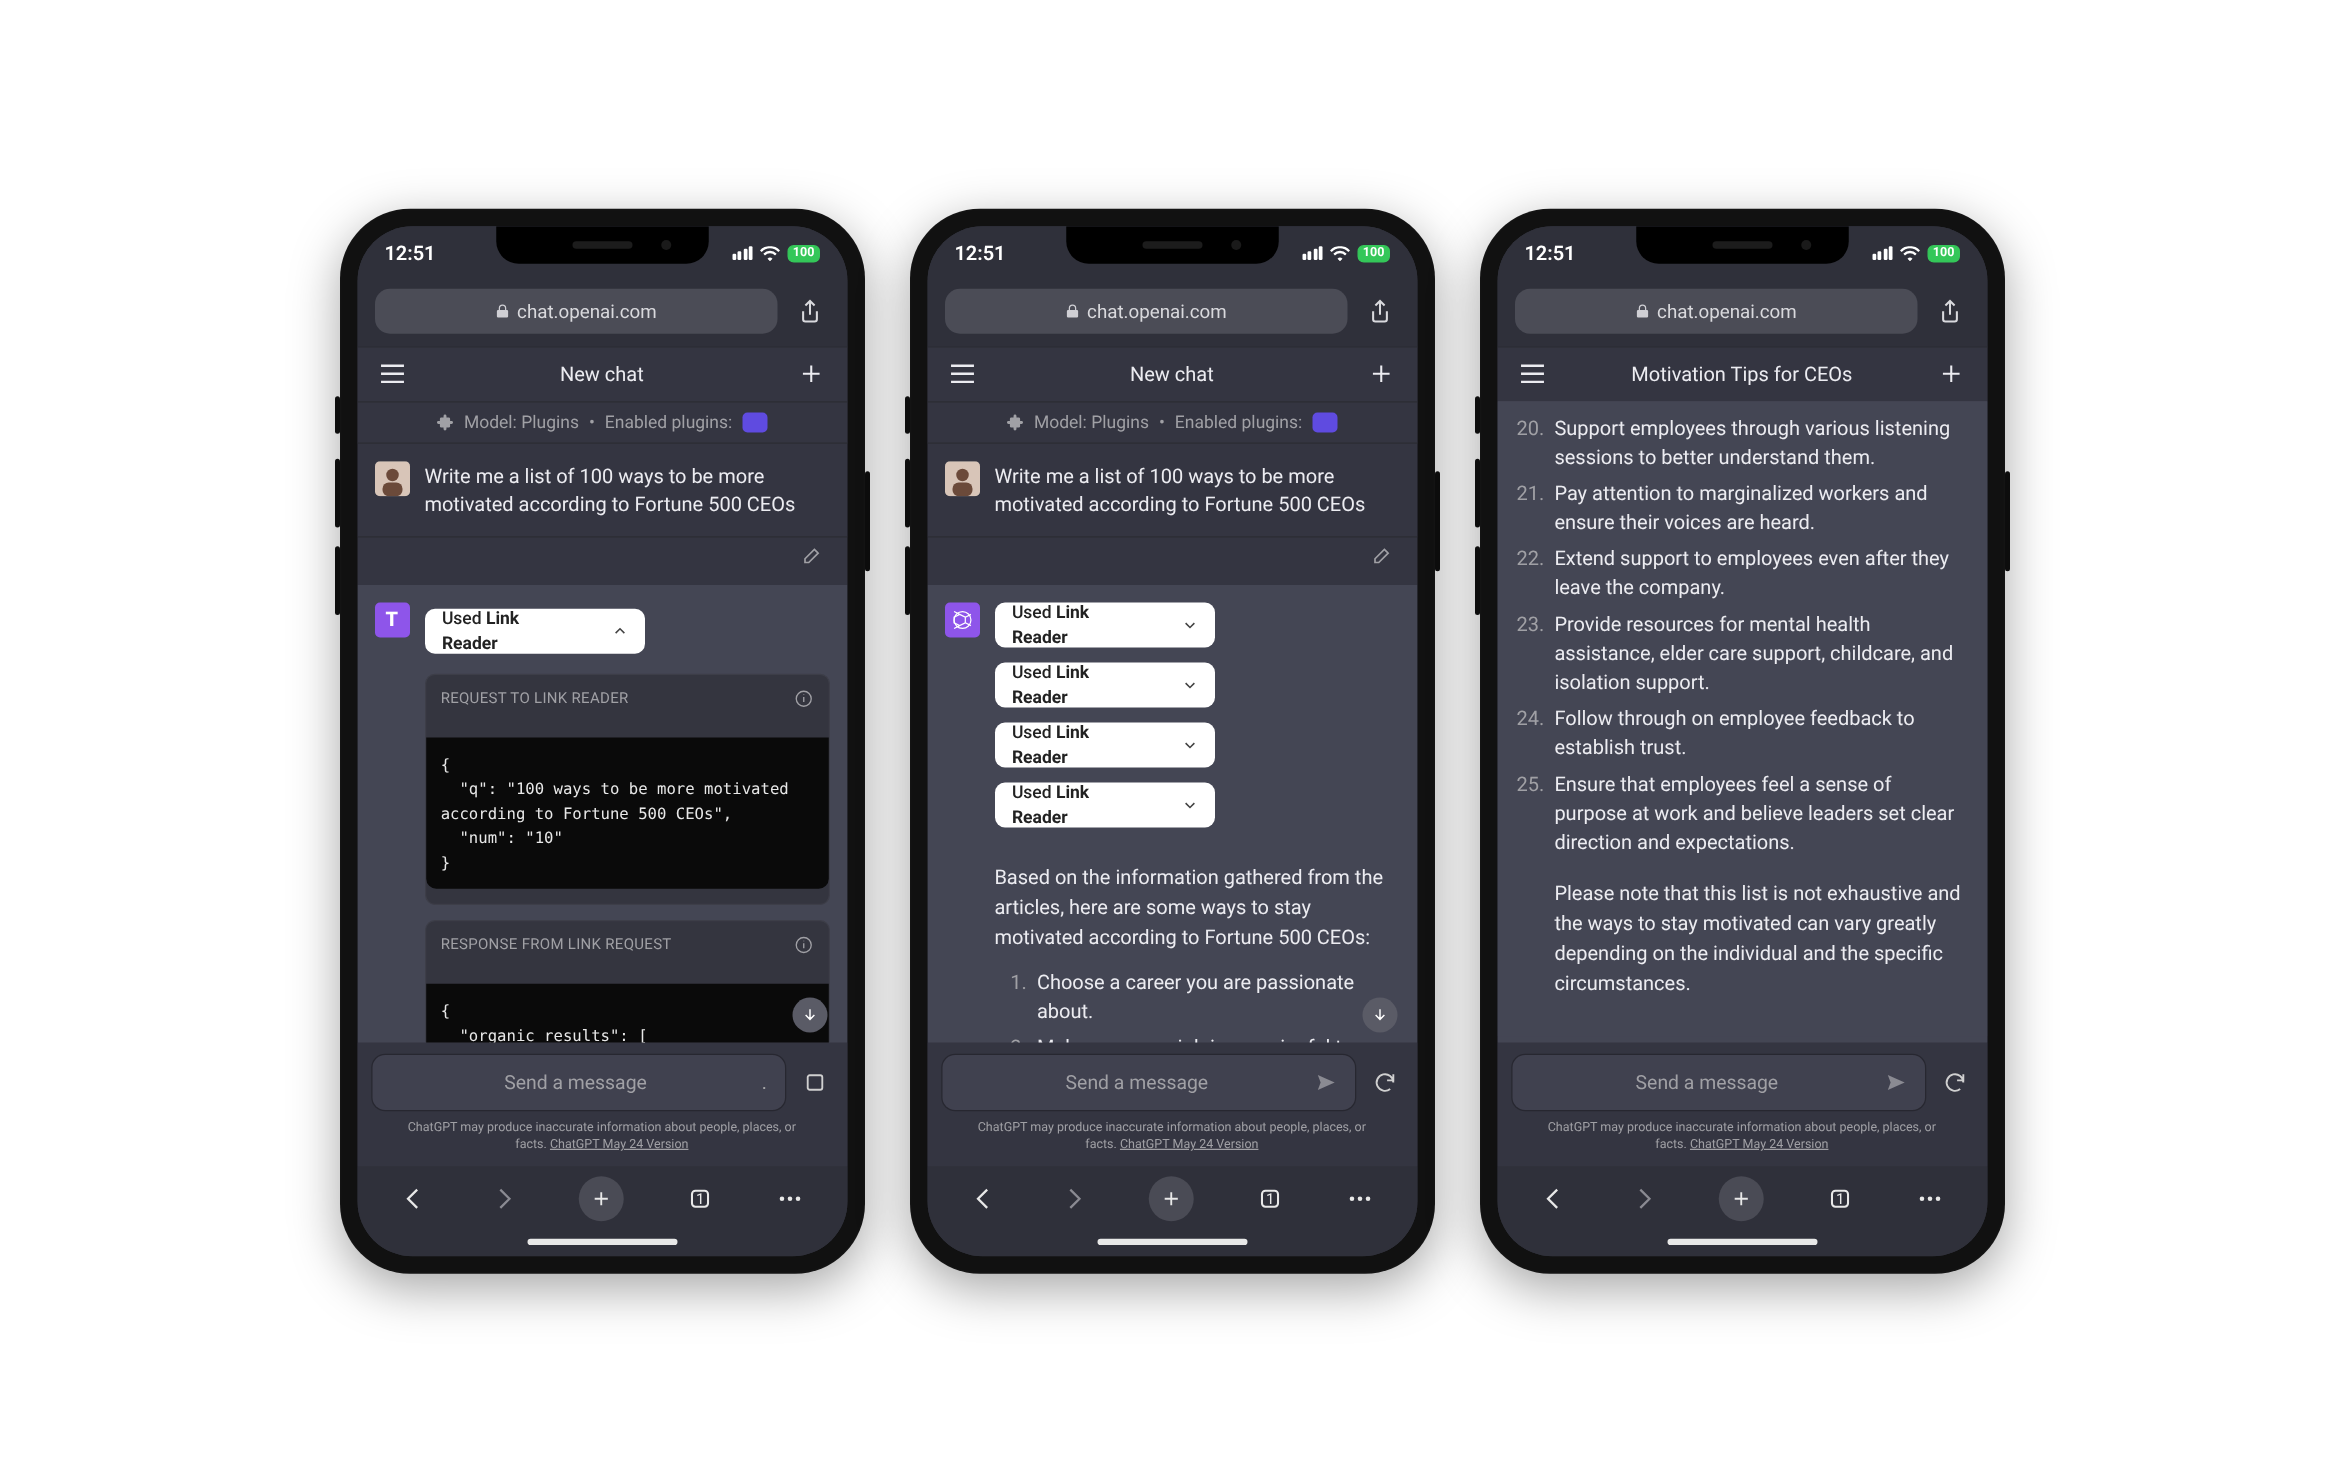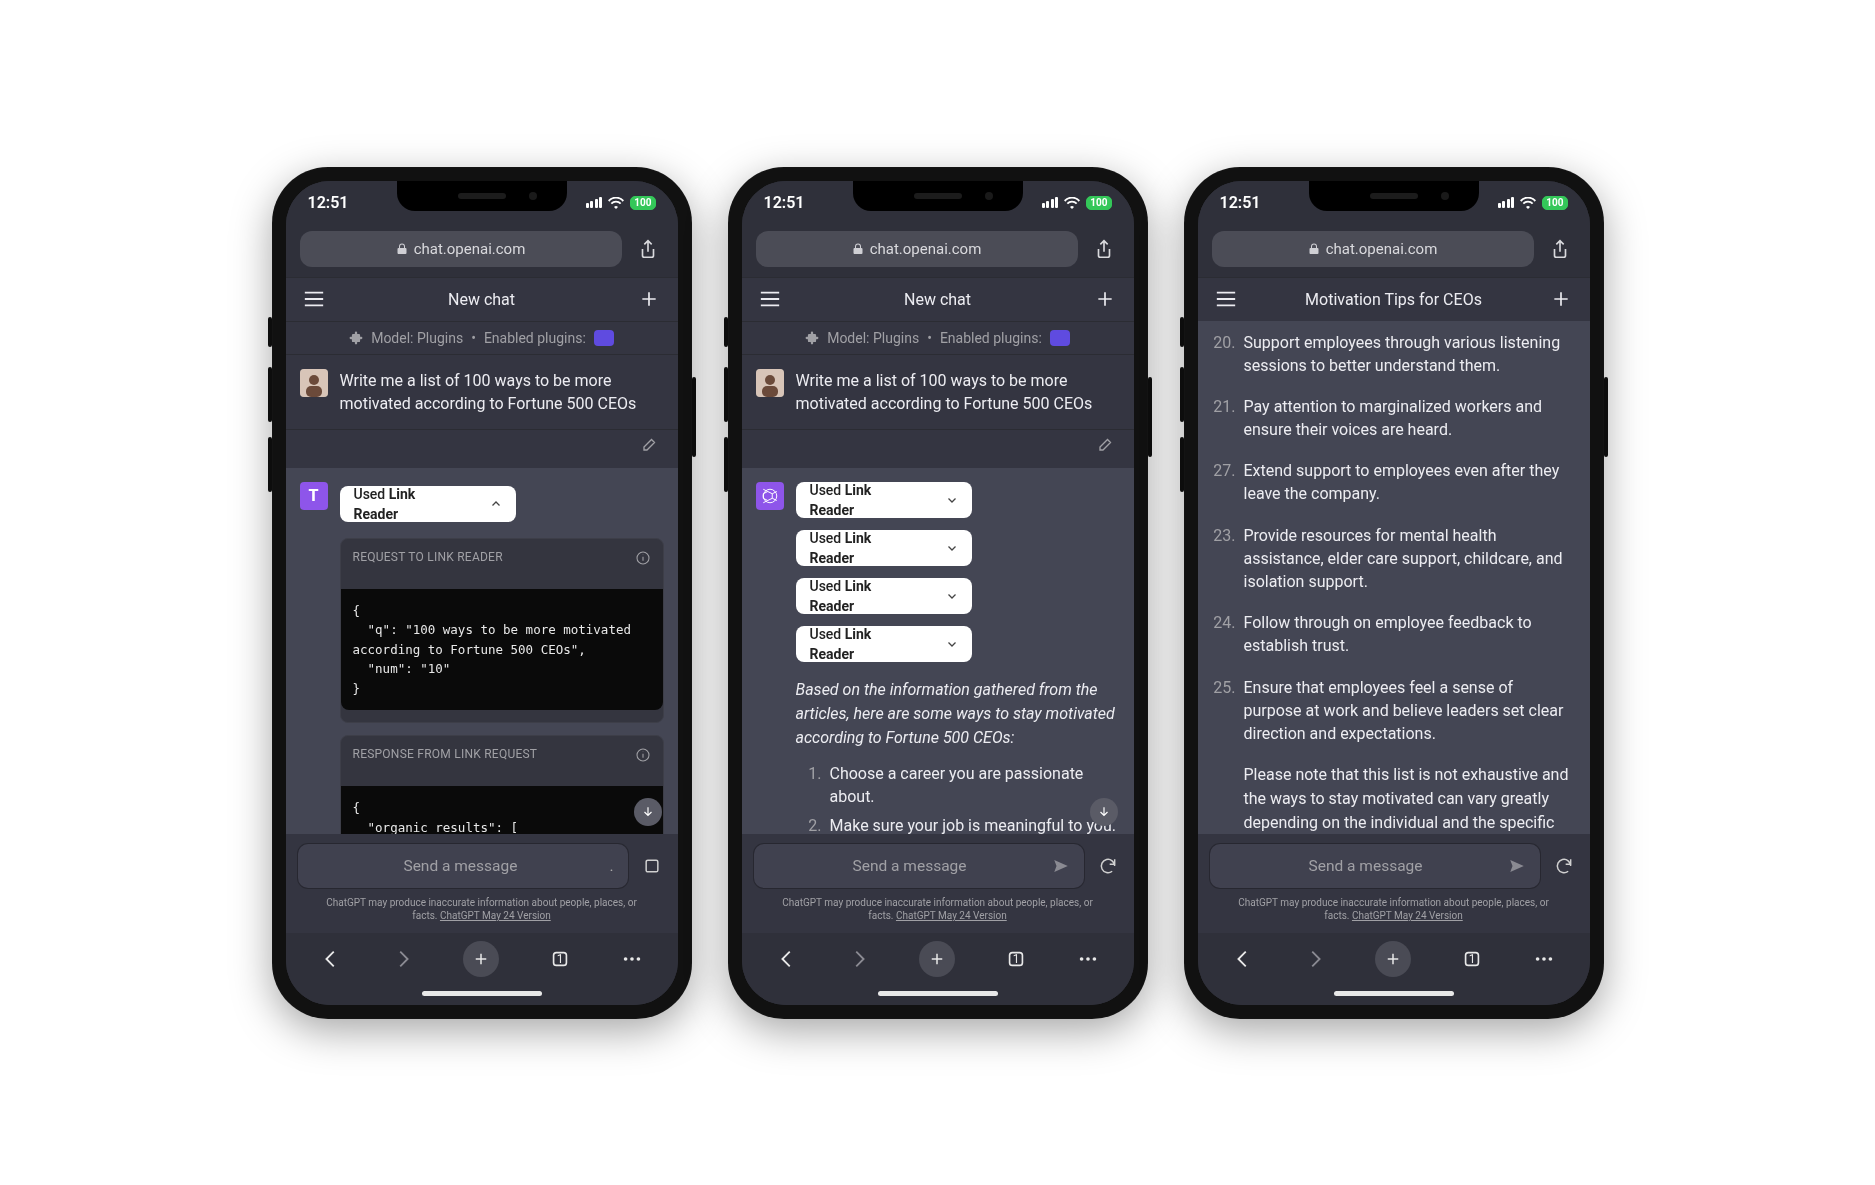--- a/index.html
+++ b/index.html
@@ -584,21 +584,21 @@
                 </div>
                 <div class="plugin-chip">
                   <span class="lbl"><span>Used </span><b>Link Reader</b></span>
                   <span>
                     <svg width="12" height="12" viewBox="0 0 24 24">
                       <path fill="none" stroke="#444" stroke-width="2.5" d="M5 9l7 7 7-7"></path>
                     </svg>
                   </span>
                 </div>
               </div>
-            <p class="para" style="margin:16px 0 12px;font-style:italic;">Based on the information gathered from the articles, here are some ways to stay motivated according to Fortune 500 CEOs:</p>
+            <p class="para" style="margin:28px 0 12px;">Based on the information gathered from the articles, here are some ways to stay motivated according to Fortune 500 CEOs:</p>
             <div class="ol" id="s2list">
                 <div class="li">
                   <span class="num">1.</span>
                   <span class="txt">Choose a career you are passionate about.</span>
                 </div>
                 <div class="li">
                   <span class="num">2.</span>
                   <span class="txt">Make sure your job is meaningful to you.</span>
                 </div>
               </div>
@@ -721,31 +721,31 @@
         <div class="icon-btn">
             <svg width="20" height="20" viewBox="0 0 24 24">
               <path stroke="#ececf1" stroke-width="2" d="M12 4v16M4 12h16"></path>
             </svg>
           </div>
       </div>
 
       <div class="chat" style="background:var(--bot-bubble);">
         <div class="msg bot" style="padding:10px 20px 8px 12px;">
           <div class="bubble">
-            <div class="ol" id="s3list" style="gap:18px;">
+            <div class="ol" id="s3list" style="gap:6px;">
                 <div class="li">
                   <span class="num">20.</span>
                   <span class="txt">Support employees through various listening sessions to better understand them.</span>
                 </div>
                 <div class="li">
                   <span class="num">21.</span>
                   <span class="txt">Pay attention to marginalized workers and ensure their voices are heard.</span>
                 </div>
                 <div class="li">
-                  <span class="num">27.</span>
+                  <span class="num">22.</span>
                   <span class="txt">Extend support to employees even after they leave the company.</span>
                 </div>
                 <div class="li">
                   <span class="num">23.</span>
                   <span class="txt">Provide resources for mental health assistance, elder care support, childcare, and isolation support.</span>
                 </div>
                 <div class="li">
                   <span class="num">24.</span>
                   <span class="txt">Follow through on employee feedback to establish trust.</span>
                 </div>

